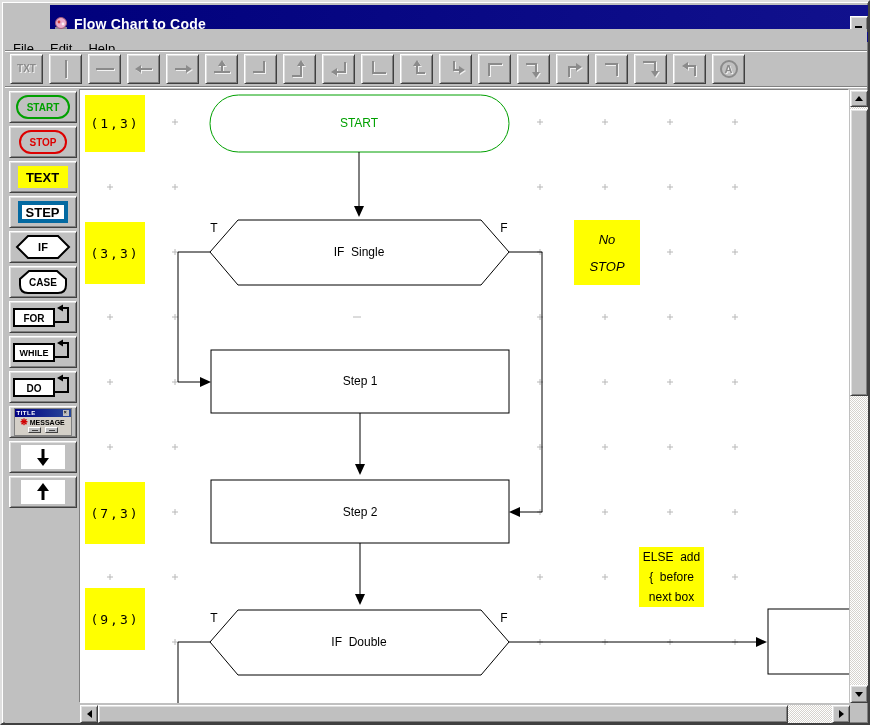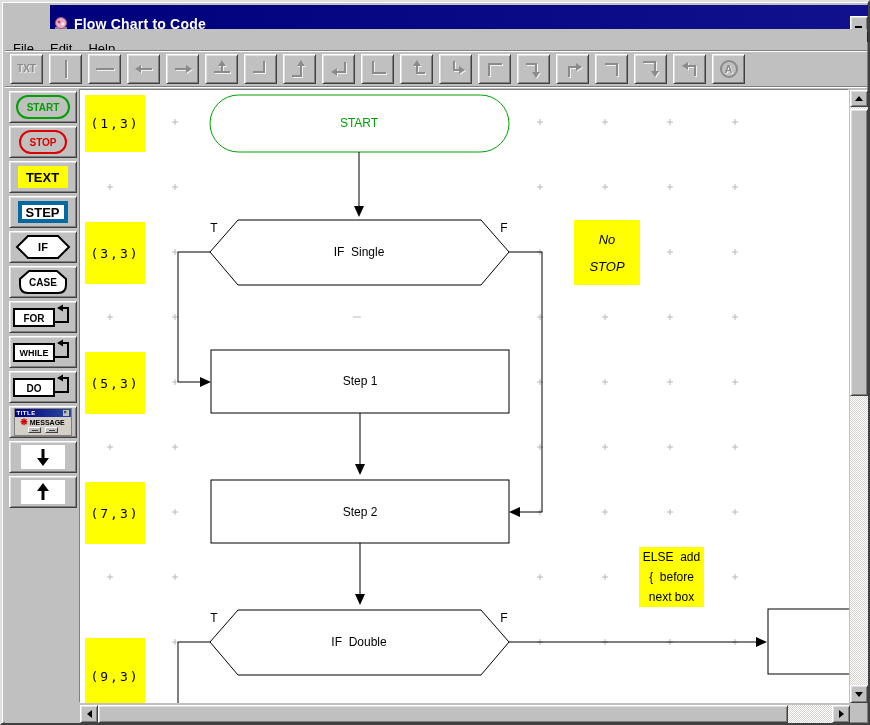--- a/index.html
+++ b/index.html
@@ -338,23 +338,22 @@
 
       <path d="M429 552 H677" stroke="#000" fill="none"></path>
       <polygon points="687,552 676,547 676,557" fill="#000"></polygon>
       <rect x="688" y="519" width="110" height="65" fill="#fff" stroke="#000"></rect>
 
       <path d="M130 552 H98 V613" stroke="#000" fill="none"></path>
     </svg>
 
     <div class="coord" style="top:5px;height:57px">(1,3)</div>
     <div class="coord" style="top:132px;height:62px">(3,3)</div>
-    <div class="coord" style="top:262px;height:62px">(5,3)</div>
     <div class="coord" style="top:392px;height:62px">(7,3)</div>
-    <div class="coord" style="top:548px;height:76px">(9,3)</div>
+    <div class="coord" style="top:498px;height:62px">(9,3)</div>
 
     <div class="note" id="note1">
       <span>No</span>
       <span>STOP</span>
     </div>
     <div class="note" id="note2">
       <span>ELSE  add</span>
       <span>{  before</span>
       <span>next box</span>
     </div>

